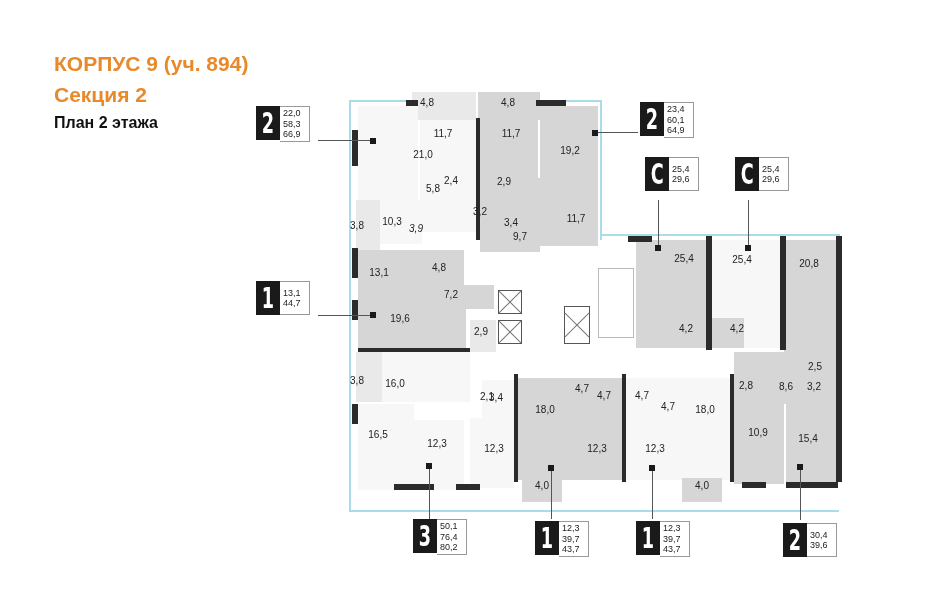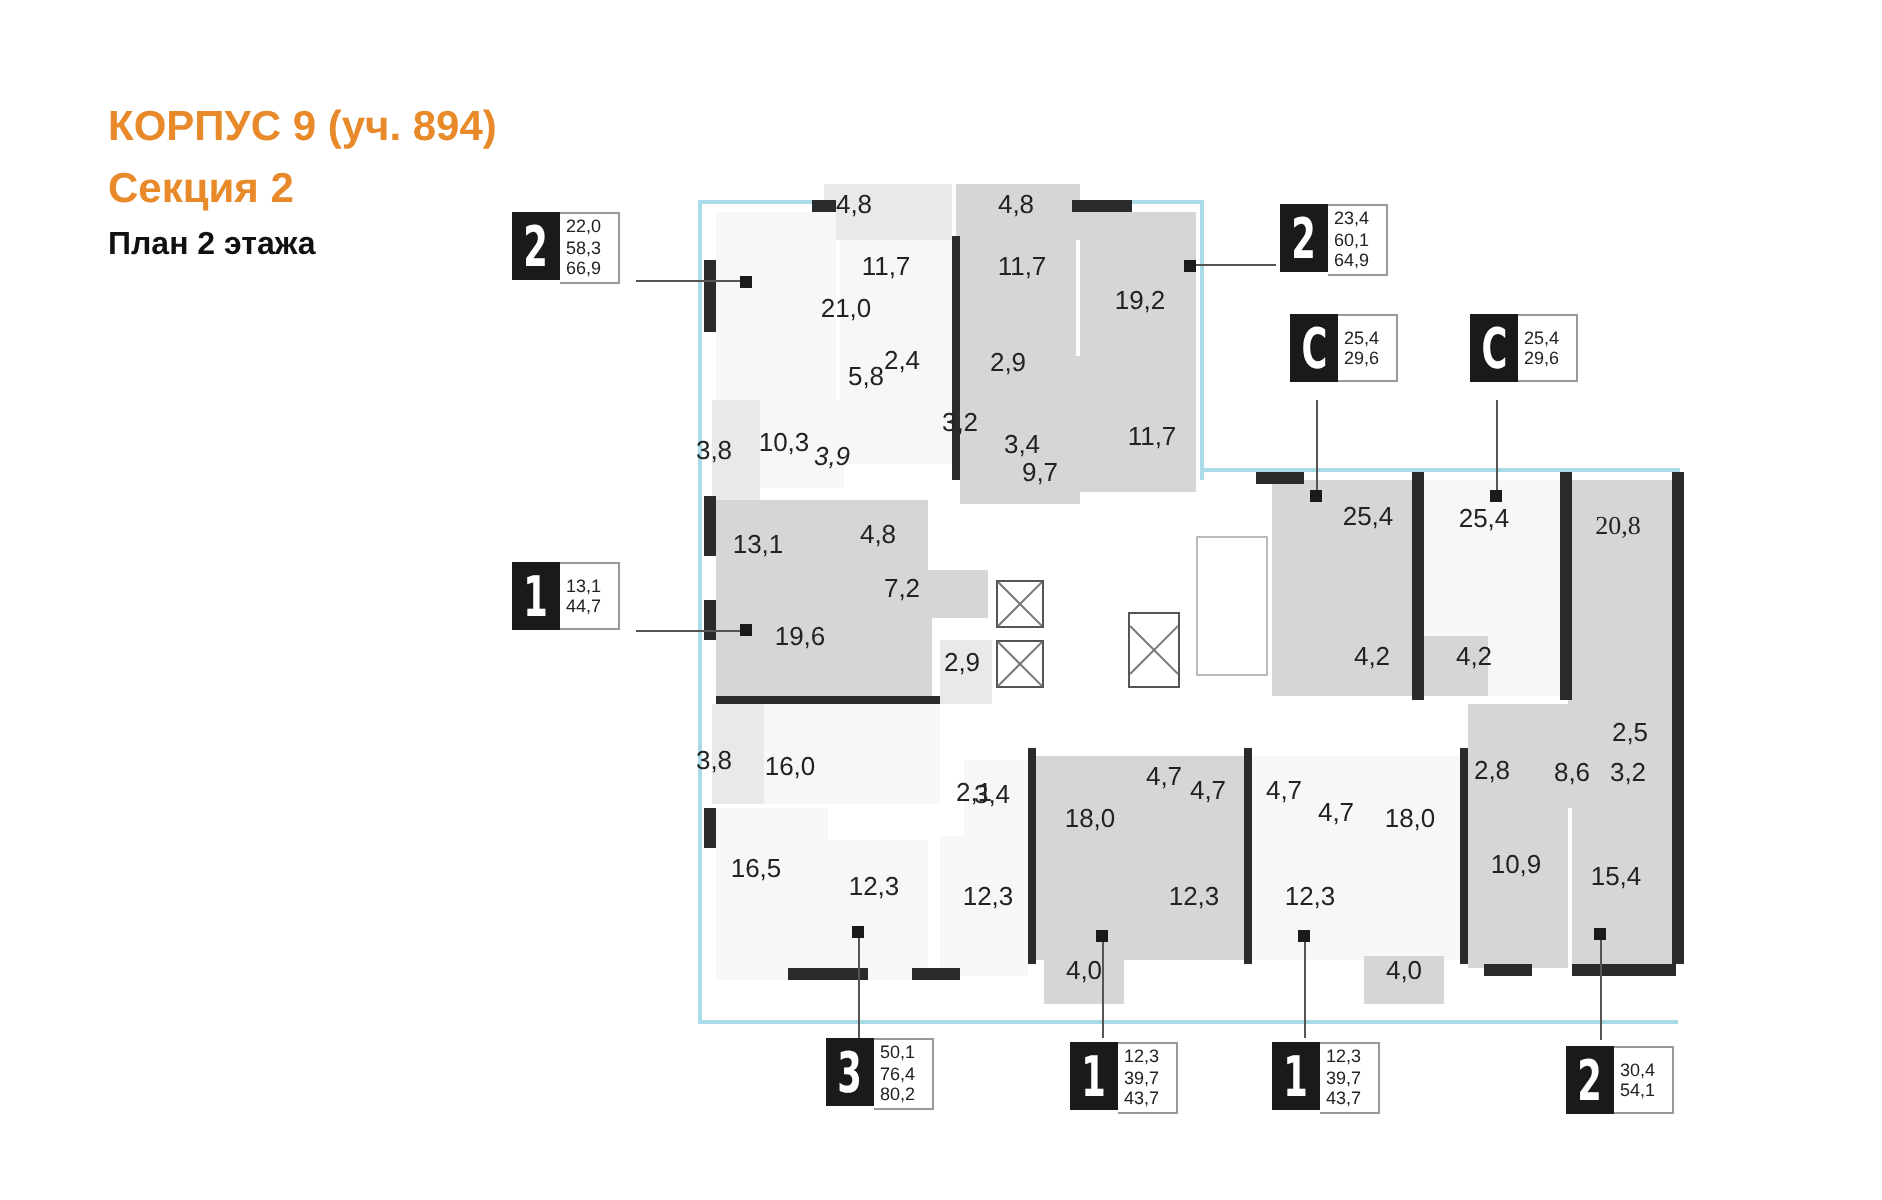--- a/index.html
+++ b/index.html
@@ -6,21 +6,21 @@
   body { width: 941px; height: 600px; background: #ffffff; position: relative; overflow: hidden; font-family: "Liberation Sans", sans-serif; }
   .title { position: absolute; left: 54px; font-weight: bold; color: #e8892a; }
   .t1 { top: 52px; font-size: 21px; }
   .t2 { top: 83px; font-size: 21px; }
   .t3 { top: 114px; font-size: 16px; color: #111; }
   #plan { position: absolute; left: 0; top: 0; width: 941px; height: 600px; }
   .room { position: absolute; background: #f7f7f7; }
   .room.g { background: #d6d6d6; }
   .room.m { background: #e9e9e9; }
   .room.w { background: #ffffff; }
-  .rlabel { position: absolute; font-size: 13px; color: #222; transform: translate(-50%, -50%); white-space: nowrap; }
+  .rlabel { position: absolute; font-size: 10px; color: #222; transform: translate(-50%, -50%); white-space: nowrap; }
   .wall { position: absolute; background: #2b2b2b; }
   .glass { position: absolute; background: #a9dbe8; }
   .badge { position: absolute; display: flex; align-items: stretch; }
   .badge .num-wrap { width: 24px; height: 34px; background:#1a1a1a; display:flex; align-items:center; justify-content:center; overflow:hidden;}
   .badge .num-wrap span { color:#fff; font-size:28px; font-weight:bold; font-family:"DejaVu Sans Condensed","DejaVu Sans",sans-serif; transform: scaleX(0.7); display:inline-block; }
   .badge .areas { border: 1px solid #999; border-left: none; background:#fff; padding: 1px 3px; font-size: 9px; line-height: 10.5px; color: #222; display: flex; flex-direction: column; justify-content: center; min-width: 30px; }
   .leader { position: absolute; background: #555; }
   .dot { position: absolute; width: 6px; height: 6px; background: #1a1a1a; }
   .xbox { position: absolute; border: 1px solid #555; background: #fff; }
   .xbox::before, .xbox::after { content: ""; position: absolute; left: 50%; top: 50%; width: 141%; height: 1px; background: #777; }
@@ -130,21 +130,21 @@
   <div class="rlabel" style="left:576px;top:218px;">11,7</div>
 
   <div class="rlabel" style="left:379px;top:272px;">13,1</div>
   <div class="rlabel" style="left:439px;top:267px;">4,8</div>
   <div class="rlabel" style="left:451px;top:294px;">7,2</div>
   <div class="rlabel" style="left:400px;top:318px;">19,6</div>
   <div class="rlabel" style="left:481px;top:331px;">2,9</div>
 
   <div class="rlabel" style="left:684px;top:258px;">25,4</div>
   <div class="rlabel" style="left:742px;top:259px;">25,4</div>
-  <div class="rlabel" style="left:809px;top:263px;font-family:Liberation Serif, serif;">20,8</div>
+  <div class="rlabel" style="left:809px;top:263px;">20,8</div>
   <div class="rlabel" style="left:686px;top:328px;">4,2</div>
   <div class="rlabel" style="left:737px;top:328px;">4,2</div>
 
   <div class="rlabel" style="left:357px;top:380px;">3,8</div>
   <div class="rlabel" style="left:395px;top:383px;">16,0</div>
   <div class="rlabel" style="left:496px;top:397px;">3,4</div>
   <div class="rlabel" style="left:487px;top:396px;text-align:right;">2,1</div>
   <div class="rlabel" style="left:378px;top:434px;">16,5</div>
   <div class="rlabel" style="left:437px;top:443px;">12,3</div>
   <div class="rlabel" style="left:494px;top:448px;">12,3</div>
@@ -262,17 +262,17 @@
       <span>39,7</span>
       <span>43,7</span>
     </div>
   </div>
   <div class="badge" style="left:783px;top:523px;">
     <div class="num-wrap">
         <span>2</span>
       </div>
     <div class="areas">
       <span>30,4</span>
-      <span>54,1</span>
+      <span>39,6</span>
     </div>
   </div>
 
 </div>
 
 </body></html>

